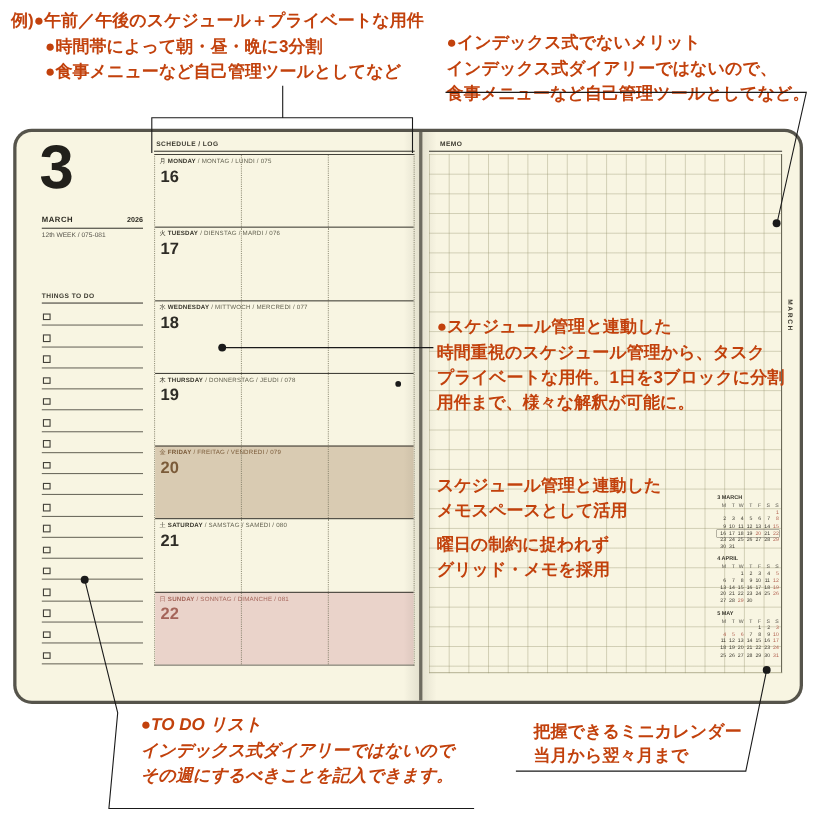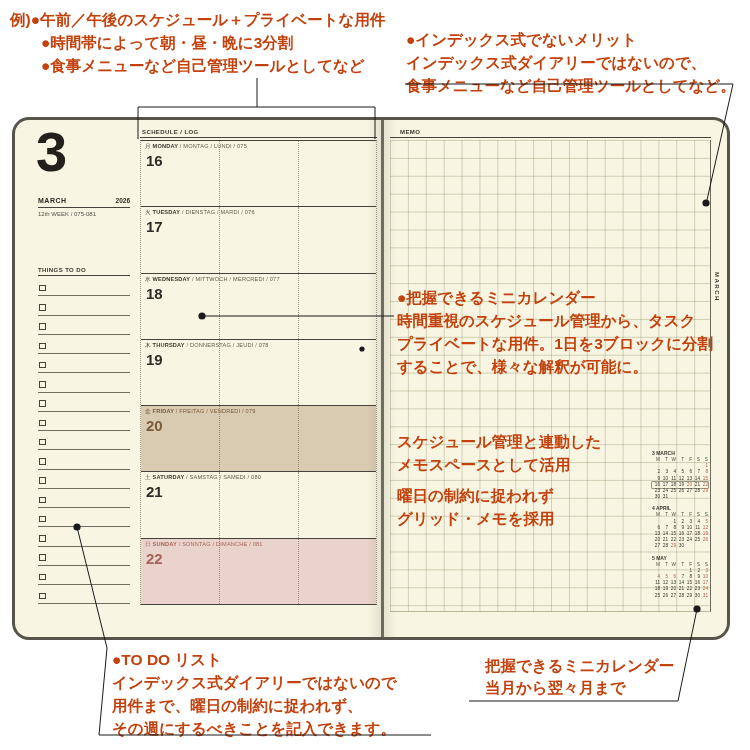--- a/index.html
+++ b/index.html
@@ -9,21 +9,21 @@
   
   .ann { position:absolute; font-size:15.5px; line-height:23px; font-weight:600;
          color:#c2410c; z-index:6; white-space:nowrap; }
   .ann .indent { padding-left:31px; }
 
   #ann-top-left   { left:10px;  top:8px; }
   #ann-top-right  { left:406px; top:8px;margin-top:20px; }
   #ann-schedule   { left:397px; top:286px; }
   #ann-memo-link  { left:397px; top:430px; }
   #ann-grid-memo  { left:397px; top:484px; }
-  #ann-todo       { left:112px; top:648px; }
+  #ann-todo       { left:128px; top:648px;font-style:italic; }
   #ann-minical    { left:485px; top:655px; line-height:22px; }
 
   
   #planner { position:absolute; left:15px; top:120px; width:712px; height:517px;
     background:#f8f5e2; border-radius:14px; box-shadow:0 0 0 3px #56544b;
     z-index:1; overflow:hidden; }
 
   .tiny-label { position:absolute; font-size:6px; letter-spacing:.4px;
     color:#3a382e; font-weight:700; }
   .rule { position:absolute; height:1px; background:#44423a; }
@@ -112,40 +112,39 @@
   <div class="indent">●食事メニューなど自己管理ツールとしてなど</div>
 </div>
 
 <div class="ann" id="ann-top-right">
   <div>●インデックス式でないメリット</div>
   <div>インデックス式ダイアリーではないので、</div>
   <div>食事メニューなど自己管理ツールとしてなど。</div>
 </div>
 
 <div class="ann" id="ann-schedule">
-  <div>●把握できるミニカレンダー</div>
+  <div>●スケジュール管理と連動した</div>
   <div>時間重視のスケジュール管理から、タスク</div>
   <div>プライベートな用件。1日を3ブロックに分割</div>
-  <div>することで、様々な解釈が可能に。</div>
+  <div>用件まで、様々な解釈が可能に。</div>
 </div>
 
 <div class="ann" id="ann-memo-link">
   <div>スケジュール管理と連動した</div>
   <div>メモスペースとして活用</div>
 </div>
 
 <div class="ann" id="ann-grid-memo">
   <div>曜日の制約に捉われず</div>
   <div>グリッド・メモを採用</div>
 </div>
 
 <div class="ann" id="ann-todo">
   <div>●TO DO リスト</div>
   <div>インデックス式ダイアリーではないので</div>
-  <div>用件まで、曜日の制約に捉われず、</div>
   <div>その週にするべきことを記入できます。</div>
 </div>
 
 <div class="ann" id="ann-minical">
   <div>把握できるミニカレンダー</div>
   <div>当月から翌々月まで</div>
 </div>
 
 <div id="planner">
 

